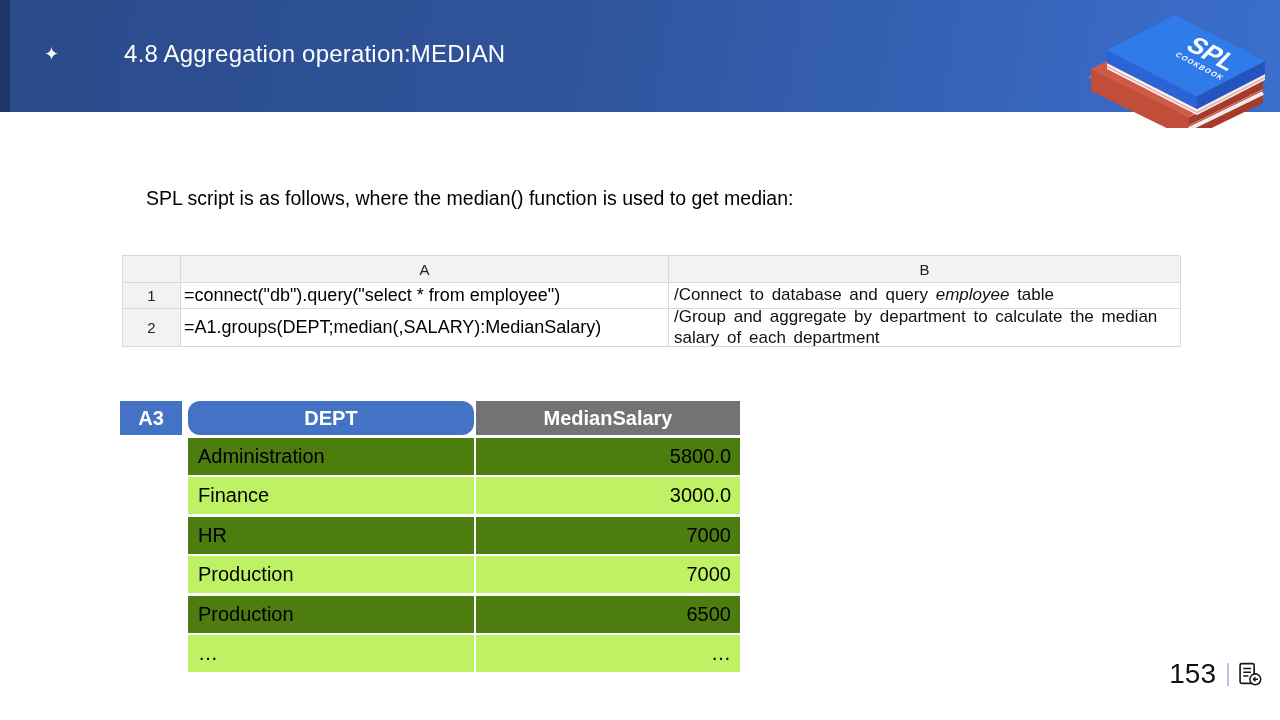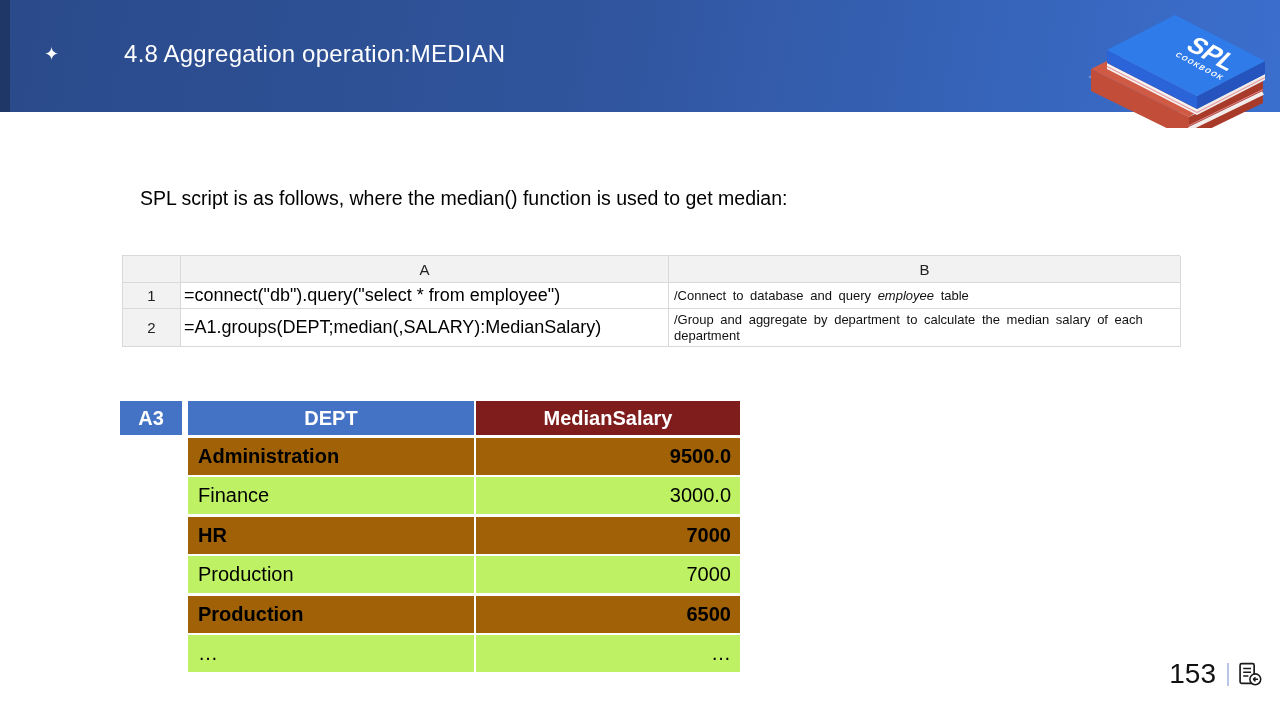--- a/index.html
+++ b/index.html
@@ -12,50 +12,50 @@
             background:linear-gradient(100deg,#2a4a8a 0%,#30549c 45%,#3b6fce 100%); }
   .banner-strip { position:absolute; left:0; top:0; width:10px; height:112px; background:#1e3766; }
   .title-row { position:absolute; left:44px; top:40px; display:flex; align-items:center; }
   .star { color:#ffffff; font-size:18px; margin-right:26px; }
   .slide-title { color:#ffffff; font-size:24px; font-weight:400; letter-spacing:0.2px;margin-left:39px; }
 
   
   .logo { position:absolute; left:1085px; top:3px; }
 
   
-  .intro { position:absolute; left:140px; top:187px; font-size:19.5px; color:#000; }
+  .intro { position:absolute; left:146px; top:187px; font-size:19.5px; color:#000; }
 
   
   .ct { position:absolute; left:122px; top:255px; width:1058px;
         display:grid; grid-template-columns:58px 488px 512px; grid-template-rows:27px 26px 38px;
         border-top:1px solid #d9d9d9; border-left:1px solid #d9d9d9; }
   .ct > div { border-right:1px solid #d9d9d9; border-bottom:1px solid #d9d9d9; background:#fff; }
   .ct-gray { background:#f2f2f2 !important; display:flex; align-items:center; justify-content:center;
              font-size:15px; color:#222; }
   .ct-f { font-size:18px; color:#000; display:flex; align-items:center; padding-left:3px; white-space:nowrap; }
-  .ct-c { font-size:13px; color:#111; display:flex; align-items:center; padding:1px 5px; line-height:1.18; }
+  .ct-c { font-size:17px; color:#111; display:flex; align-items:center; padding:1px 5px; line-height:1.18; }
   .ct-c .cmt { word-spacing:3px; }
   .cmt-i { font-style:italic; }
 
   
   .rt { position:absolute; left:120px; top:401px; width:620px; }
   .rt-head { display:flex; height:34px; }
   .rt-cellref { width:62px; background:#4472c4; color:#fff; font-weight:bold; font-size:20px;
                 display:flex; align-items:center; justify-content:center; margin-right:6px; }
   .rt-h-dept { width:286px; background:#4472c4; color:#fff; font-weight:bold; font-size:20px;
-               display:flex; align-items:center; justify-content:center; margin-right:2px; }
-  .rt-h-sal { width:264px; background:#7f1d1d; color:#fff; font-weight:bold; font-size:20px;
+               display:flex; align-items:center; justify-content:center; margin-right:2px;border-radius:12px; }
+  .rt-h-sal { width:264px; background:#737373; color:#fff; font-weight:bold; font-size:20px;
               display:flex; align-items:center; justify-content:center; }
   .rt-row { display:flex; height:37px; margin-top:2.5px; }
   .rt-spacer { width:68px; }
   .rt-dept { width:286px; font-size:20px; color:#000; display:flex; align-items:center;
              padding-left:10px; margin-right:2px; }
   .rt-sal { width:264px; font-size:20px; color:#000; display:flex; align-items:center;
             justify-content:flex-end; padding-right:9px; }
-  .row-odd .rt-dept, .row-odd .rt-sal { background:#a16207;font-weight:bold; }
+  .row-odd .rt-dept, .row-odd .rt-sal { background:#4d7c0f; }
   .row-even .rt-dept, .row-even .rt-sal { background:#bef264; }
 
   
   .footer { position:absolute; right:17px; top:658px; display:flex; align-items:center; }
   .page-num { font-size:28px; color:#111; margin-right:11px; }
   .foot-div { width:2px; height:23px; background:#b8c5e6; margin-right:9px; }
 </style>
 </head>
 <body>
 
@@ -115,21 +115,21 @@
   <div class="rt">
     <div class="rt-head">
       <div class="rt-cellref">A3</div>
       <div class="rt-h-dept">DEPT</div>
       <div class="rt-h-sal">MedianSalary</div>
     </div>
 
     <div class="rt-row row-odd">
       <div class="rt-spacer"></div>
       <div class="rt-dept">Administration</div>
-      <div class="rt-sal">9500.0</div>
+      <div class="rt-sal">5800.0</div>
     </div>
     <div class="rt-row row-even">
       <div class="rt-spacer"></div>
       <div class="rt-dept">Finance</div>
       <div class="rt-sal">3000.0</div>
     </div>
     <div class="rt-row row-odd">
       <div class="rt-spacer"></div>
       <div class="rt-dept">HR</div>
       <div class="rt-sal">7000</div>

